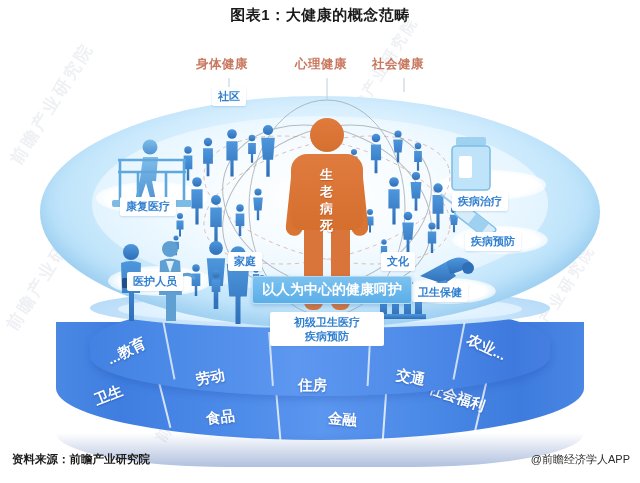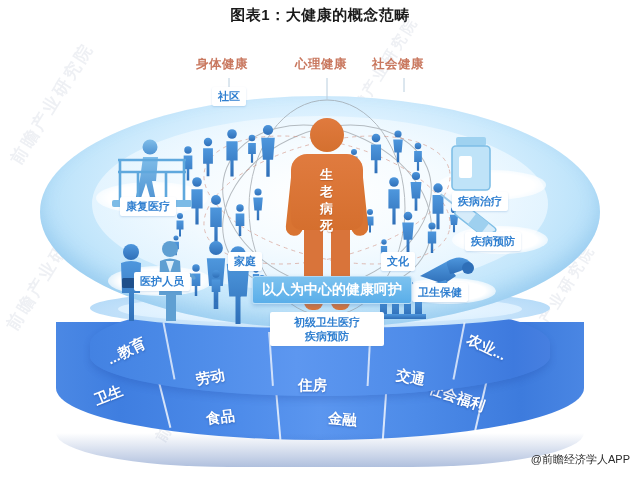--- a/index.html
+++ b/index.html
@@ -467,29 +467,30 @@
 
     <div class="hdr" style="left:196px; top:26px;">身体健康</div>
     <div class="hdr" style="left:295px; top:26px;">心理健康</div>
     <div class="hdr" style="left:372px; top:26px;">社会健康</div>
 
     <div class="chip" style="left:212px; top:57px;">社区</div>
     <div class="chip" style="left:228px; top:222px;">家庭</div>
     <div class="chip" style="left:381px; top:222px;">文化</div>
 
     <div class="chip" style="left:120px; top:167px;">康复医疗</div>
-    <div class="chip" style="left:134px; top:242px;text-align:right;">医护人员</div>
+    <div class="chip" style="left:127px; top:242px;text-align:right;">医护人员</div>
     <div class="chip" style="left:452px; top:162px;">疾病治疗</div>
     <div class="chip" style="left:465px; top:202px;">疾病预防</div>
     <div class="chip" style="left:412px; top:253px;">卫生保健</div>
 
     <div class="core-label" style="left:252px; top:246px;">以人为中心的健康呵护</div>
 
     <div class="chip two" style="left:270px; top:282px; padding:3px 24px;">
       <div>初级卫生医疗</div>
       <div>疾病预防</div>
     </div>
 
   </div>
 
+  <div class="foot-left">资料来源：前瞻产业研究院</div>
   <div class="foot-right">@前瞻经济学人APP</div>
 
 </div>
 
 </body></html>

